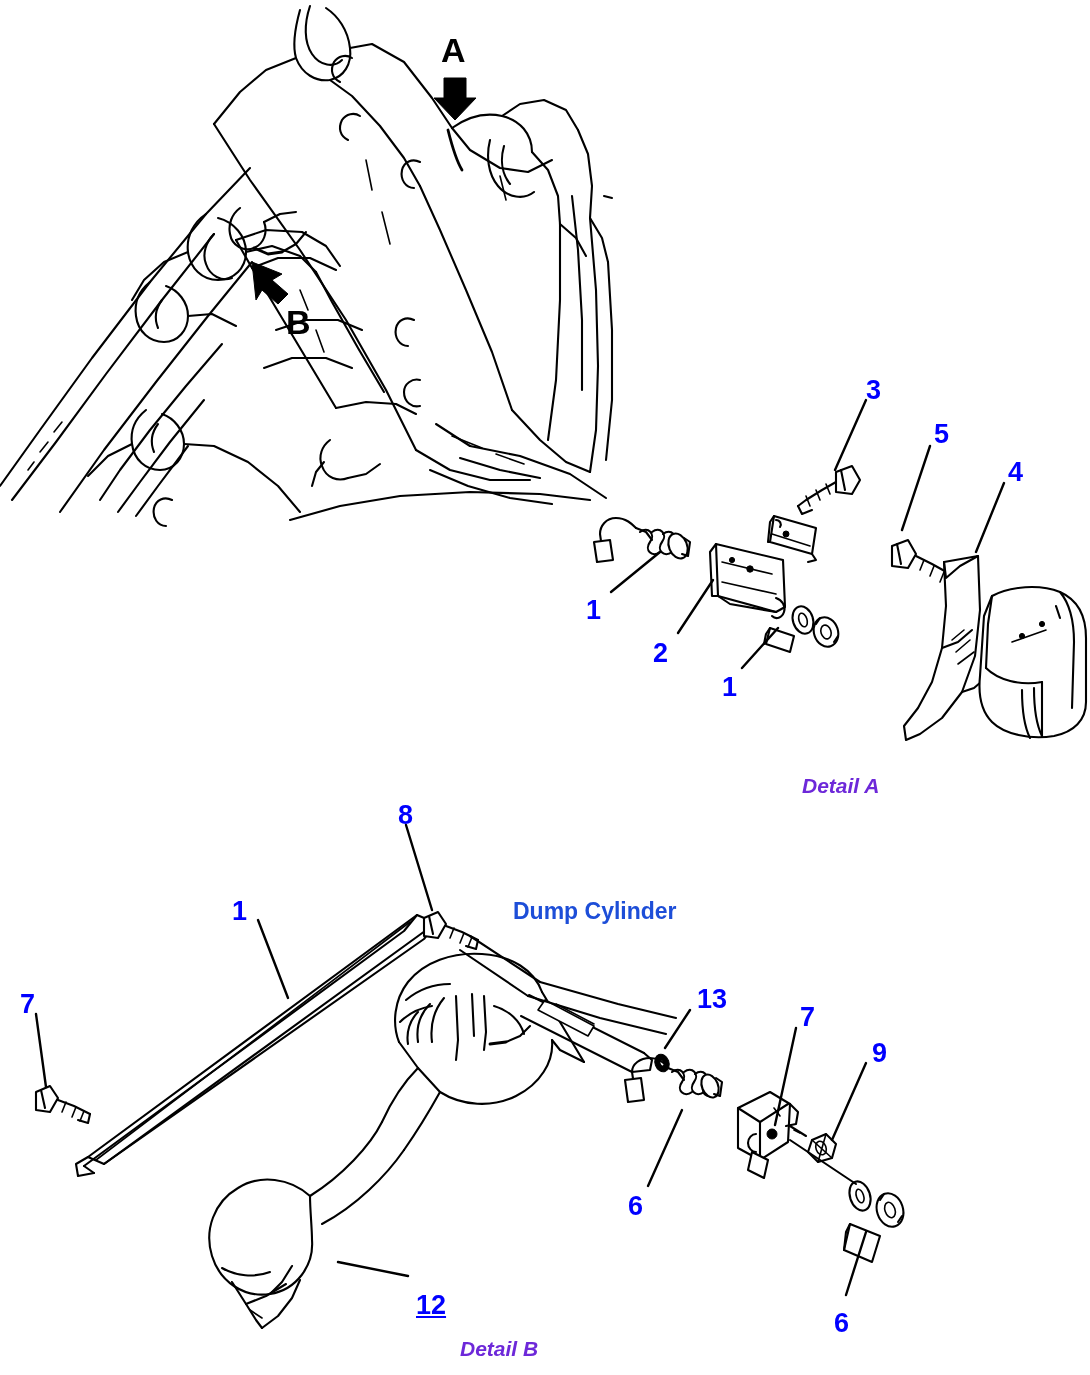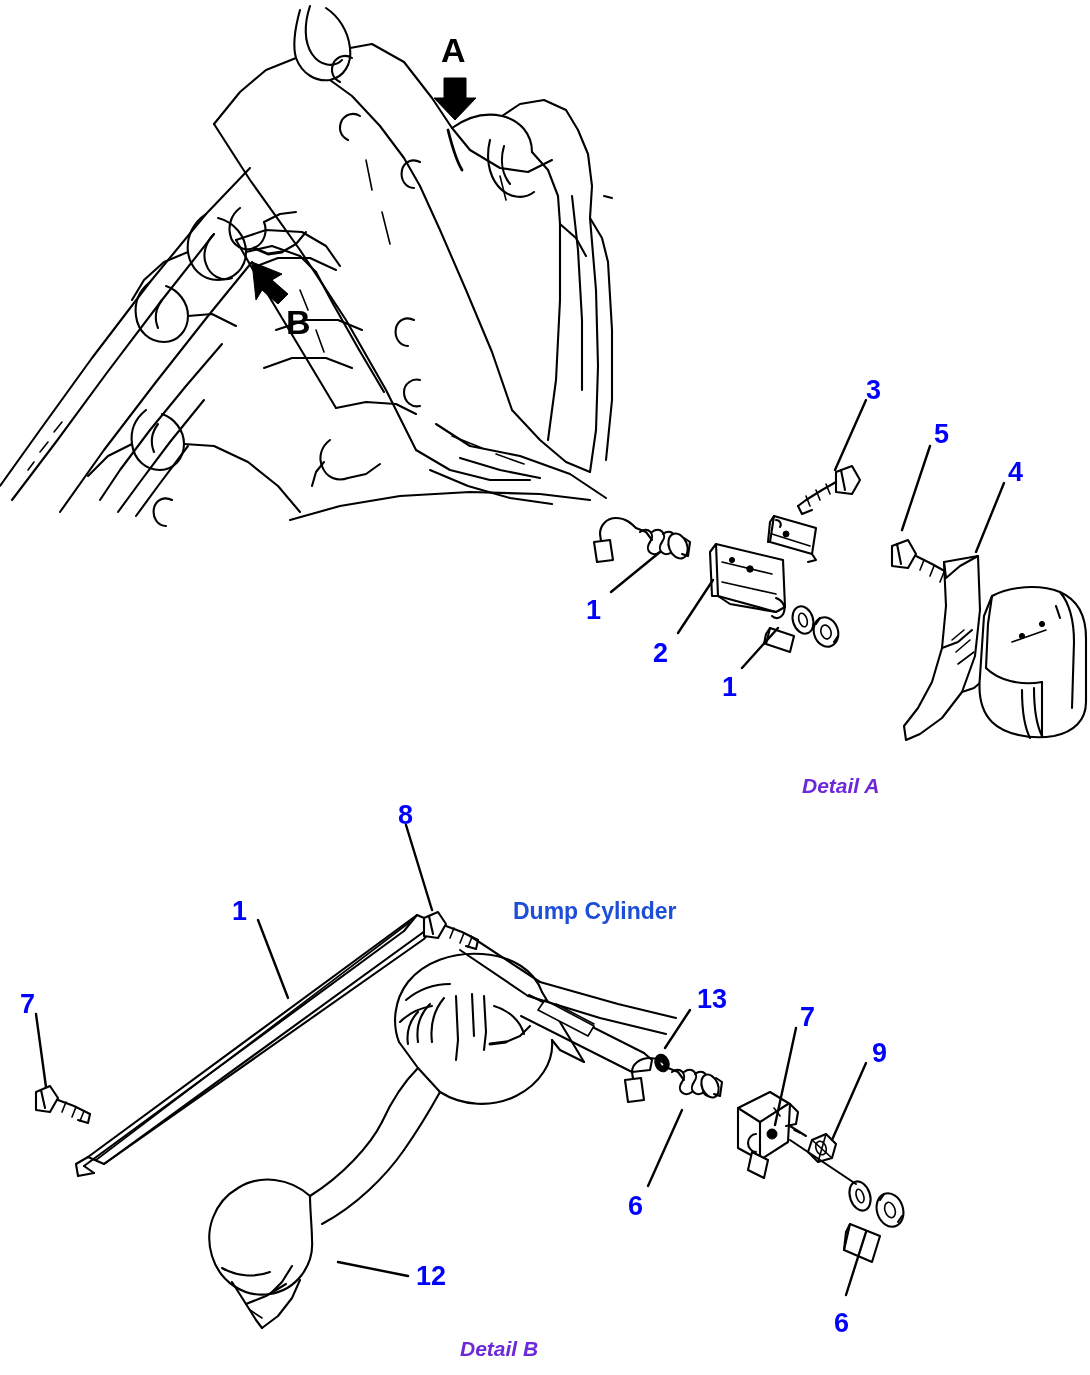--- a/index.html
+++ b/index.html
@@ -363,18 +363,18 @@
       <div class="lbl callout" style="left: 1008px; top: 459px;">4</div>
       <div class="lbl detail-title" style="left: 802px; top: 775px;">Detail A</div>
       <div class="lbl callout" style="left: 398px; top: 802px;">8</div>
       <div class="lbl callout" style="left: 232px; top: 898px;">1</div>
       <div class="lbl callout" style="left: 20px; top: 991px;">7</div>
       <div class="lbl callout" style="left: 697px; top: 986px; text-align: center;">13</div>
       <div class="lbl callout" style="left: 800px; top: 1004px;">7</div>
       <div class="lbl callout" style="left: 872px; top: 1040px;">9</div>
       <div class="lbl callout" style="left: 628px; top: 1193px;">6</div>
       <div class="lbl callout" style="left: 834px; top: 1310px;">6</div>
-      <div class="lbl callout" style="left: 416px; top: 1263px;">12</div>
+      <div class="lbl callout" style="left: 416px; top: 1292px; text-decoration: underline;">12</div>
       <div class="lbl partname" style="left: 513px; top: 900px;">Dump Cylinder</div>
       <div class="lbl detail-title" style="left: 460px; top: 1338px;">Detail B</div>
     </div>
 
 </div>
 
 </body></html>

